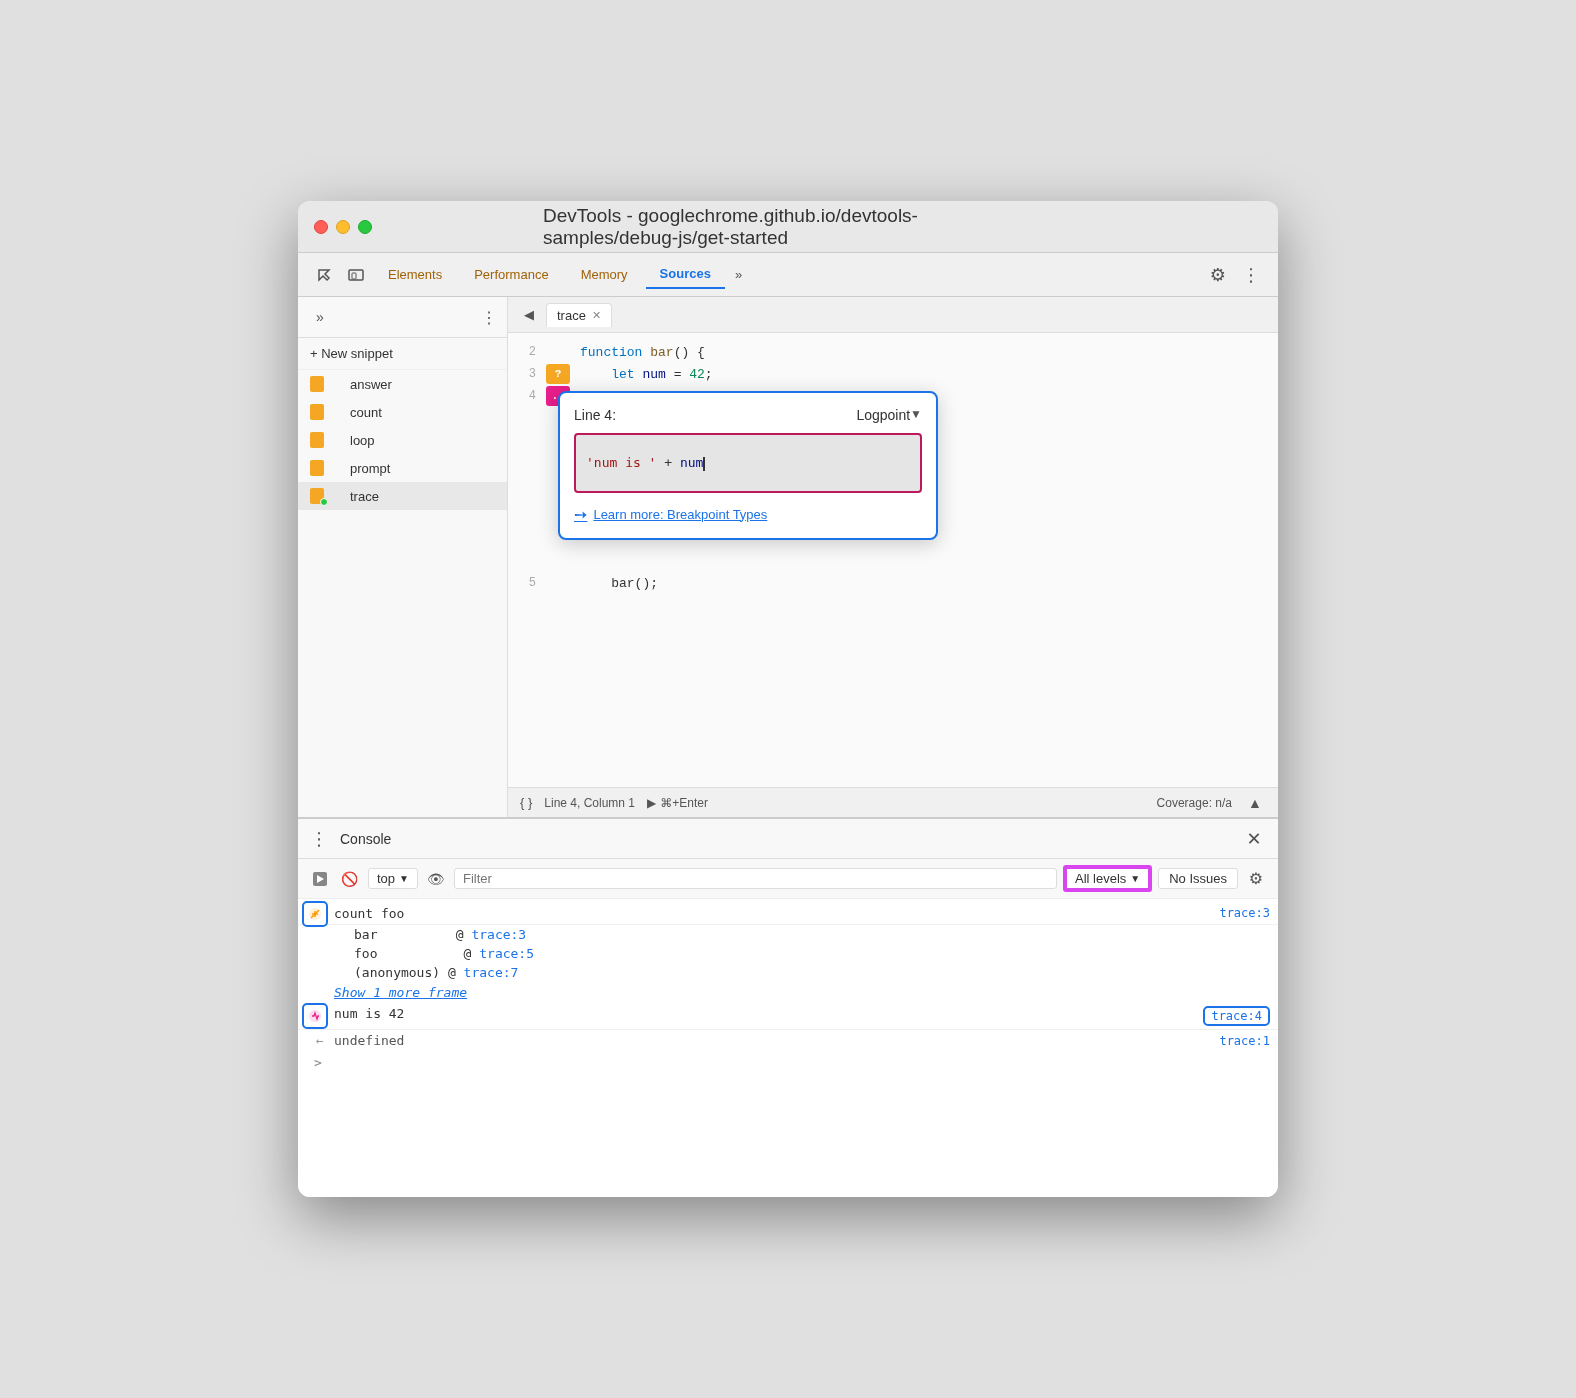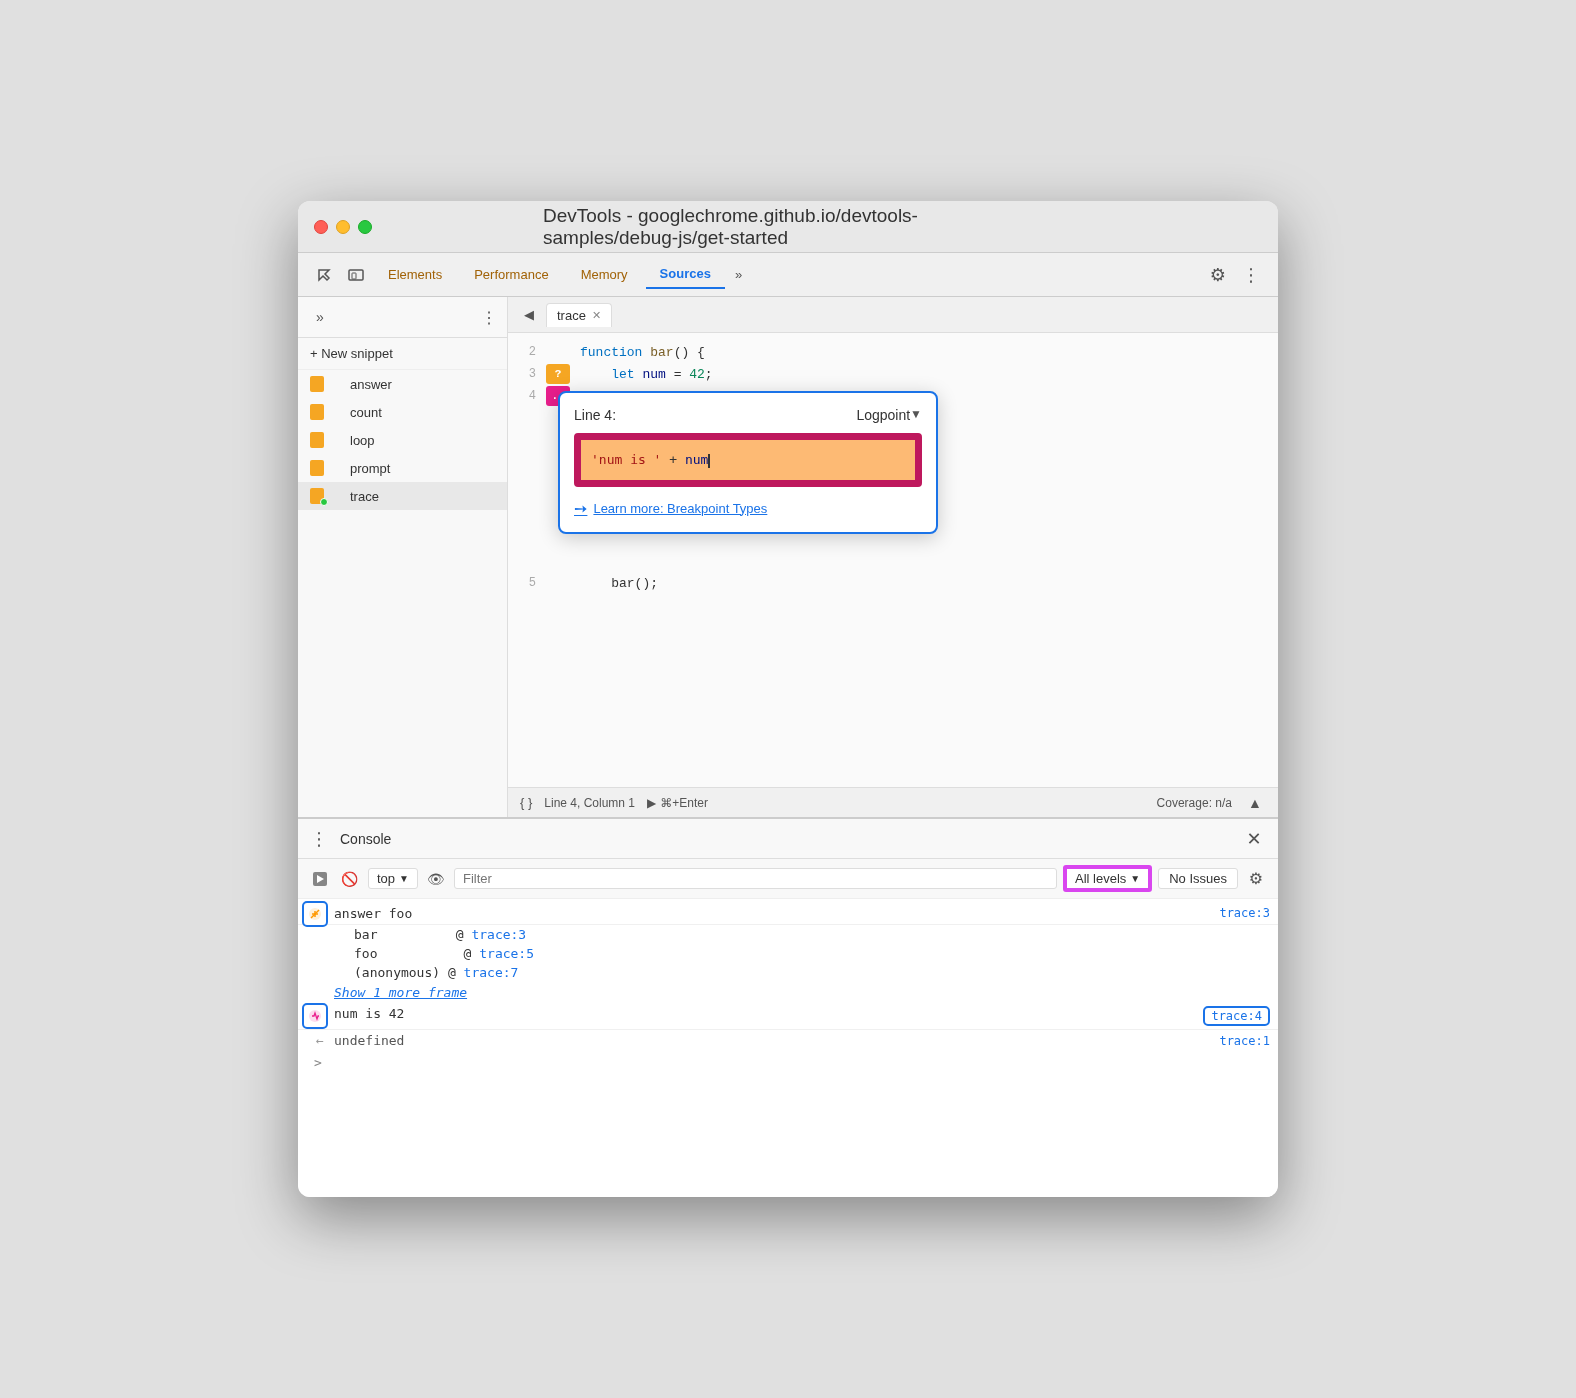--- a/index.html
+++ b/index.html
@@ -287,24 +287,24 @@
     }
     .logpoint-select {
       display: flex;
       font-size: 14px;
       color: #333;
       font-weight: 500;
       cursor: pointer;
     }
     .logpoint-chevron { font-size: 12px; color: #555; }
     .logpoint-input-area {
-      background: #fdba74;
-      border: 7px solid #be185d;
+      background: #e5e5e5;
+      border: 2px solid #be185d;
       border-radius: 4px;
-      padding: 12px 10px;
+      padding: 20px 10px;
       margin-bottom: 12px;
     }
     .logpoint-input {
       font-family: 'Menlo', 'Monaco', monospace;
       font-size: 13px;
       color: #333;
     }
     .logpoint-input .op { color: #333; }
     .cursor-blink {
       display: inline-block;
@@ -760,21 +760,21 @@
     <div class="console-output">
 
       <div class="con-row">
         <div class="con-badge" style="border-color:#1a73e8;">
           <svg viewBox="0 0 14 14" fill="none">
             <circle cx="7" cy="7" r="6" fill="#ff9800" opacity="0.15"></circle>
             <path d="M4 7h6M7 4v6" stroke="#ff9800" stroke-width="1.5"></path>
             <path d="M3 11L11 3" stroke="#ff9800" stroke-width="1.5"></path>
           </svg>
         </div>
-        <span class="con-text">answer foo</span>
+        <span class="con-text">count foo</span>
         <span class="con-source">trace:3</span>
       </div>
 
       <div class="con-indent">
         bar&nbsp;&nbsp;&nbsp;&nbsp;&nbsp;&nbsp;&nbsp;&nbsp;&nbsp;&nbsp;@ <span class="at-link">trace:3</span>
       </div>
       <div class="con-indent">
         foo&nbsp;&nbsp;&nbsp;&nbsp;&nbsp;&nbsp;&nbsp;&nbsp;&nbsp;&nbsp;&nbsp;@ <span class="at-link">trace:5</span>
       </div>
       <div class="con-indent">

